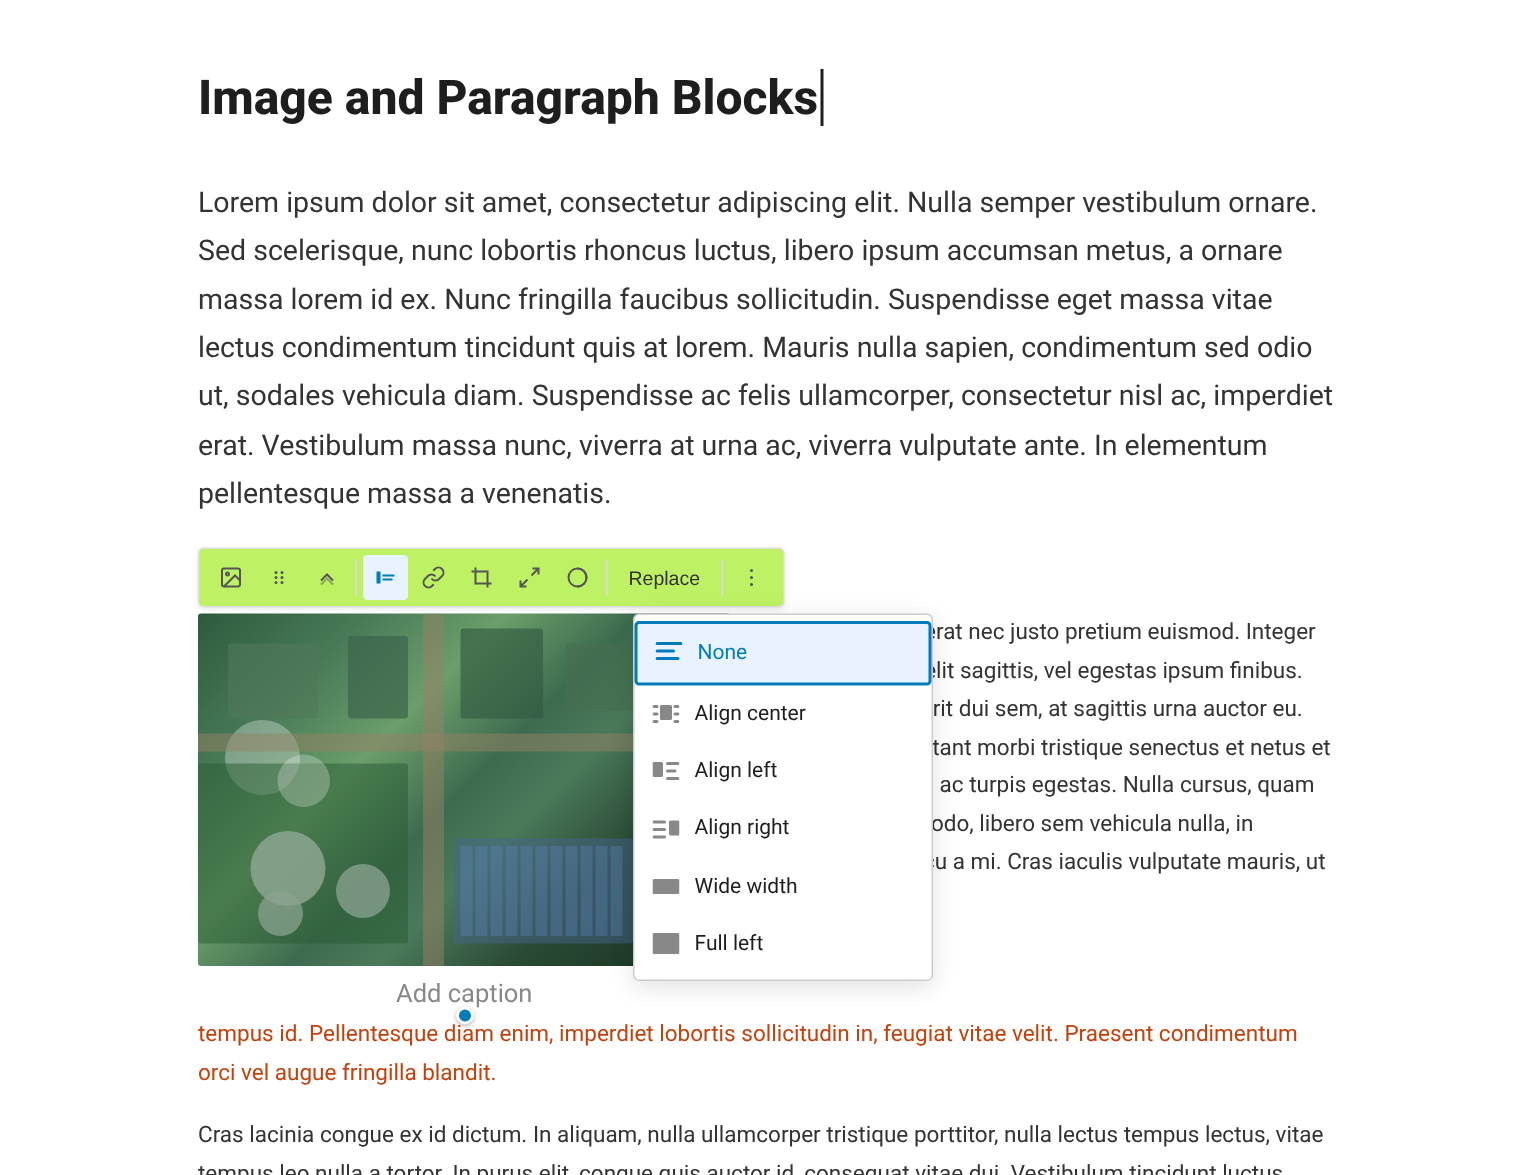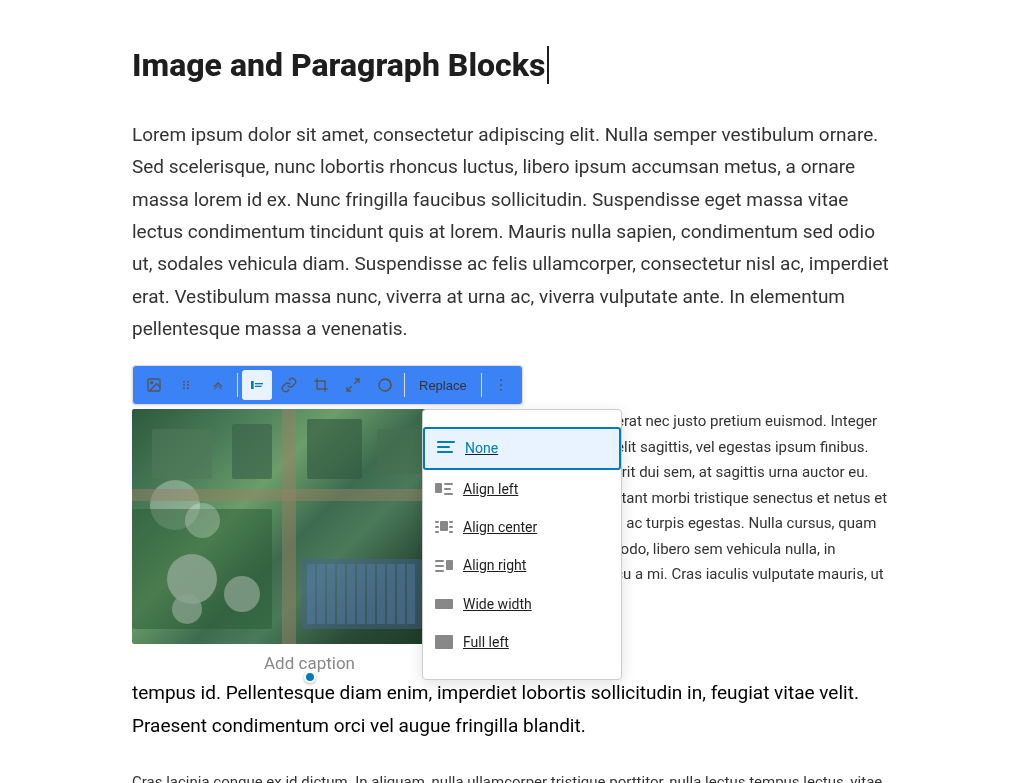--- a/index.html
+++ b/index.html
@@ -31,21 +31,21 @@
     }
     .image-block-wrapper {
       position: relative;
       margin-bottom: 8px;
     }
     .block-toolbar {
       display: flex;
       align-items: center;
       border: 1px solid #ddd;
       border-radius: 4px;
-      background: #3b82f6;
+      background: #bef264;
       padding: 4px 6px;
       gap: 2px;
       width: fit-content;
       margin-bottom: 4px;
       box-shadow: 0 1px 4px rgba(0,0,0,0.1);
       position: relative;
       z-index: 10;
     }
     .toolbar-btn {
       width: 30px;
@@ -155,22 +155,21 @@
     .dropdown-menu {
       position: absolute;
       top: 44px;
       left: 290px;
       background: #fff;
       border: 1px solid #ccc;
       border-radius: 4px;
       box-shadow: 0 4px 16px rgba(0,0,0,0.12);
       width: 200px;
       z-index: 100;
-      padding: 17px 0;
-      text-decoration: underline;
+      padding: 4px 0;
     }
     .dropdown-item {
       display: flex;
       align-items: center;
       padding: 8px 12px;
       cursor: pointer;
       font-size: 14px;
       color: #1e1e1e;
       gap: 10px;
     }
@@ -195,24 +194,24 @@
       height: 16px;
       color: #555;
     }
     .dropdown-selected-outline {
       border: 2px solid #007cba;
       border-radius: 3px;
     }
 
     
     .combined-para {
-      font-size: 19px;
+      font-size: 15px;
       line-height: 1.7;
-      color: #000000;
-      margin-bottom: 28px;
+      color: #c2410c;
+      margin-bottom: 16px;
     }
     .last-para {
       font-size: 15px;
       line-height: 1.7;
       color: #333;
     }
   </style>
 </head>
 <body>
 
@@ -316,42 +315,42 @@
             <rect x="0" y="5" width="13" height="2" rx="1" fill="#007cba"></rect>
             <rect x="0" y="10" width="16" height="2" rx="1" fill="#007cba"></rect>
           </svg>
         </div>
         <span>None</span>
       </div>
 
       <div class="dropdown-item">
         <div class="menu-icon-shape">
           <svg width="18" height="14" viewBox="0 0 18 14">
-            <rect x="0" y="1" width="7" height="10" rx="1" fill="#888"></rect>
-            <rect x="9" y="1" width="9" height="2" rx="1" fill="#888"></rect>
-            <rect x="9" y="6" width="7" height="2" rx="1" fill="#888"></rect>
-            <rect x="9" y="11" width="9" height="2" rx="1" fill="#888"></rect>
-          </svg>
-        </div>
-        <span>Align left</span>
-      </div>
-
-      <div class="dropdown-item">
-        <div class="menu-icon-shape">
-          <svg width="18" height="14" viewBox="0 0 18 14">
             <rect x="5" y="1" width="8" height="10" rx="1" fill="#888"></rect>
             <rect x="0" y="1" width="4" height="2" rx="1" fill="#888"></rect>
             <rect x="0" y="6" width="4" height="2" rx="1" fill="#888"></rect>
             <rect x="0" y="11" width="4" height="2" rx="1" fill="#888"></rect>
             <rect x="14" y="1" width="4" height="2" rx="1" fill="#888"></rect>
             <rect x="14" y="6" width="4" height="2" rx="1" fill="#888"></rect>
             <rect x="14" y="11" width="4" height="2" rx="1" fill="#888"></rect>
           </svg>
         </div>
         <span>Align center</span>
+      </div>
+
+      <div class="dropdown-item">
+        <div class="menu-icon-shape">
+          <svg width="18" height="14" viewBox="0 0 18 14">
+            <rect x="0" y="1" width="7" height="10" rx="1" fill="#888"></rect>
+            <rect x="9" y="1" width="9" height="2" rx="1" fill="#888"></rect>
+            <rect x="9" y="6" width="7" height="2" rx="1" fill="#888"></rect>
+            <rect x="9" y="11" width="9" height="2" rx="1" fill="#888"></rect>
+          </svg>
+        </div>
+        <span>Align left</span>
       </div>
 
       <div class="dropdown-item">
         <div class="menu-icon-shape">
           <svg width="18" height="14" viewBox="0 0 18 14">
             <rect x="11" y="1" width="7" height="10" rx="1" fill="#888"></rect>
             <rect x="0" y="1" width="9" height="2" rx="1" fill="#888"></rect>
             <rect x="0" y="6" width="9" height="2" rx="1" fill="#888"></rect>
             <rect x="0" y="11" width="9" height="2" rx="1" fill="#888"></rect>
           </svg>

